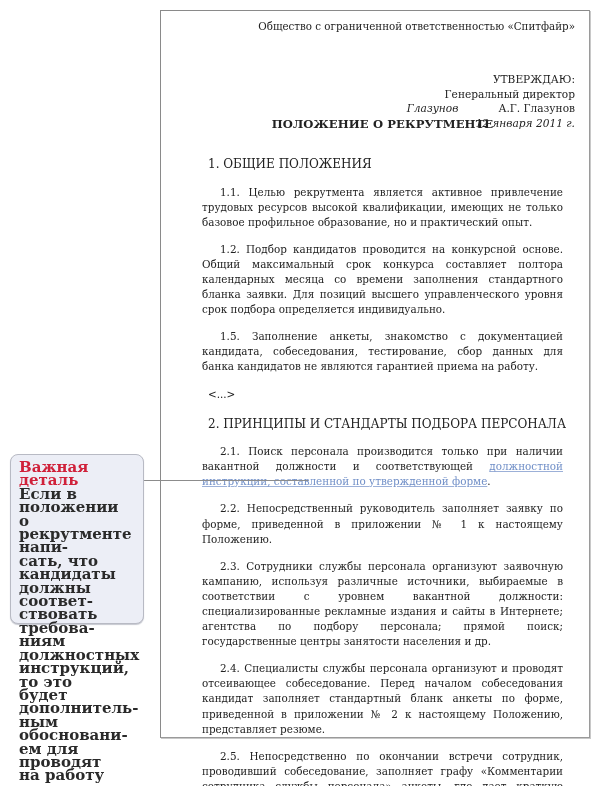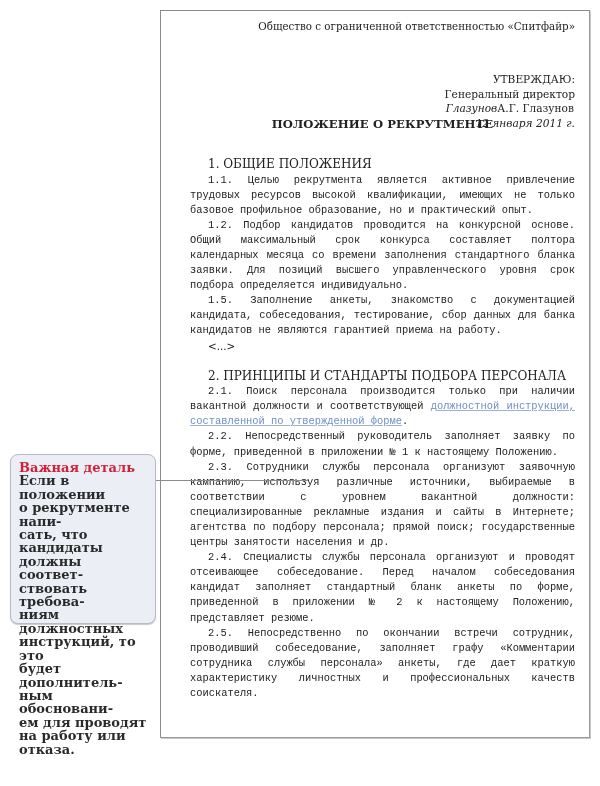--- a/index.html
+++ b/index.html
@@ -7,36 +7,36 @@
       font-family: "DejaVu Serif", "Liberation Serif", serif; color: #222; }
     .page {
       position: absolute; left: 160px; top: 10px; width: 430px; height: 728px;
       border: 1.5px solid #8a8a8a; border-right-color: #9a9a9a; border-bottom-color: #9a9a9a;
       box-shadow: 1px 1px 0 #c8c8c8; box-sizing: border-box; background: #fff;
     }
     .content { position: absolute; left: 29px; right: 14px; top: 0; }
     .org { position: absolute; right: 0; top: 9px; font-size: 10.3px; white-space: nowrap; }
     .approve { position: absolute; right: 0; top: 41px; text-align: right; font-size: 10.6px; line-height: 14.6px; margin-top: 20px; }
     .approve .line { white-space: nowrap; }
-    .approve .sig-row { display: flex; justify-content: center; }
+    .approve .sig-row { display: flex; justify-content: flex-end; gap: 40px; }
     .italic { font-style: italic; }
     .title { position: absolute; left: 0; right: 0; top: 106px; text-align: center;
       font-weight: bold; font-size: 11.6px; letter-spacing: 0.1px; }
     .body { position: absolute; left: 0; right: 0; top: 146px; font-size: 10.4px; line-height: 15.1px; text-align: justify; }
     .sec { margin: 0; padding-left: 18px; font-size: 12px; line-height: 15.5px; }
-    .p { margin: 0; text-indent: 18px; font-family: Liberation Mono, monospace; }
+    .p { margin: 12px; text-indent: 18px; }
     .dots { margin: 0; padding-left: 18px; }
     .gap { height: 15px; }
     .link { color: #6f8ec7; text-decoration: underline; text-decoration-color: #9cb0d8; }
     .note {
-      position: absolute; left: 10px; top: 454px; width: 146px; height: 170px;
+      position: absolute; left: 10px; top: 454px; width: 134px; height: 170px;
       background: #eceef6; border: 1px solid #b8bac4; border-radius: 8px;
       box-sizing: border-box; padding: 6px 6px 6px 8px;
       box-shadow: 0 1px 1px #c6c8d0;
-      font-size: 13px; line-height: 13.4px; font-weight: bold; color: #2a2a2a;
+      font-size: 15px; line-height: 13.4px; font-weight: bold; color: #2a2a2a;
     }
     .note-title { color: #d0213a; font-weight: bold; }
     .note-text { margin: 0; white-space: pre-line; text-align: left; }
     .connector { position: absolute; left: 140px; top: 480px; width: 168px; height: 0;
       border-top: 1px solid #8c8c8c; }
   </style>
 </head>
 <body>
 
 <div class="page">

